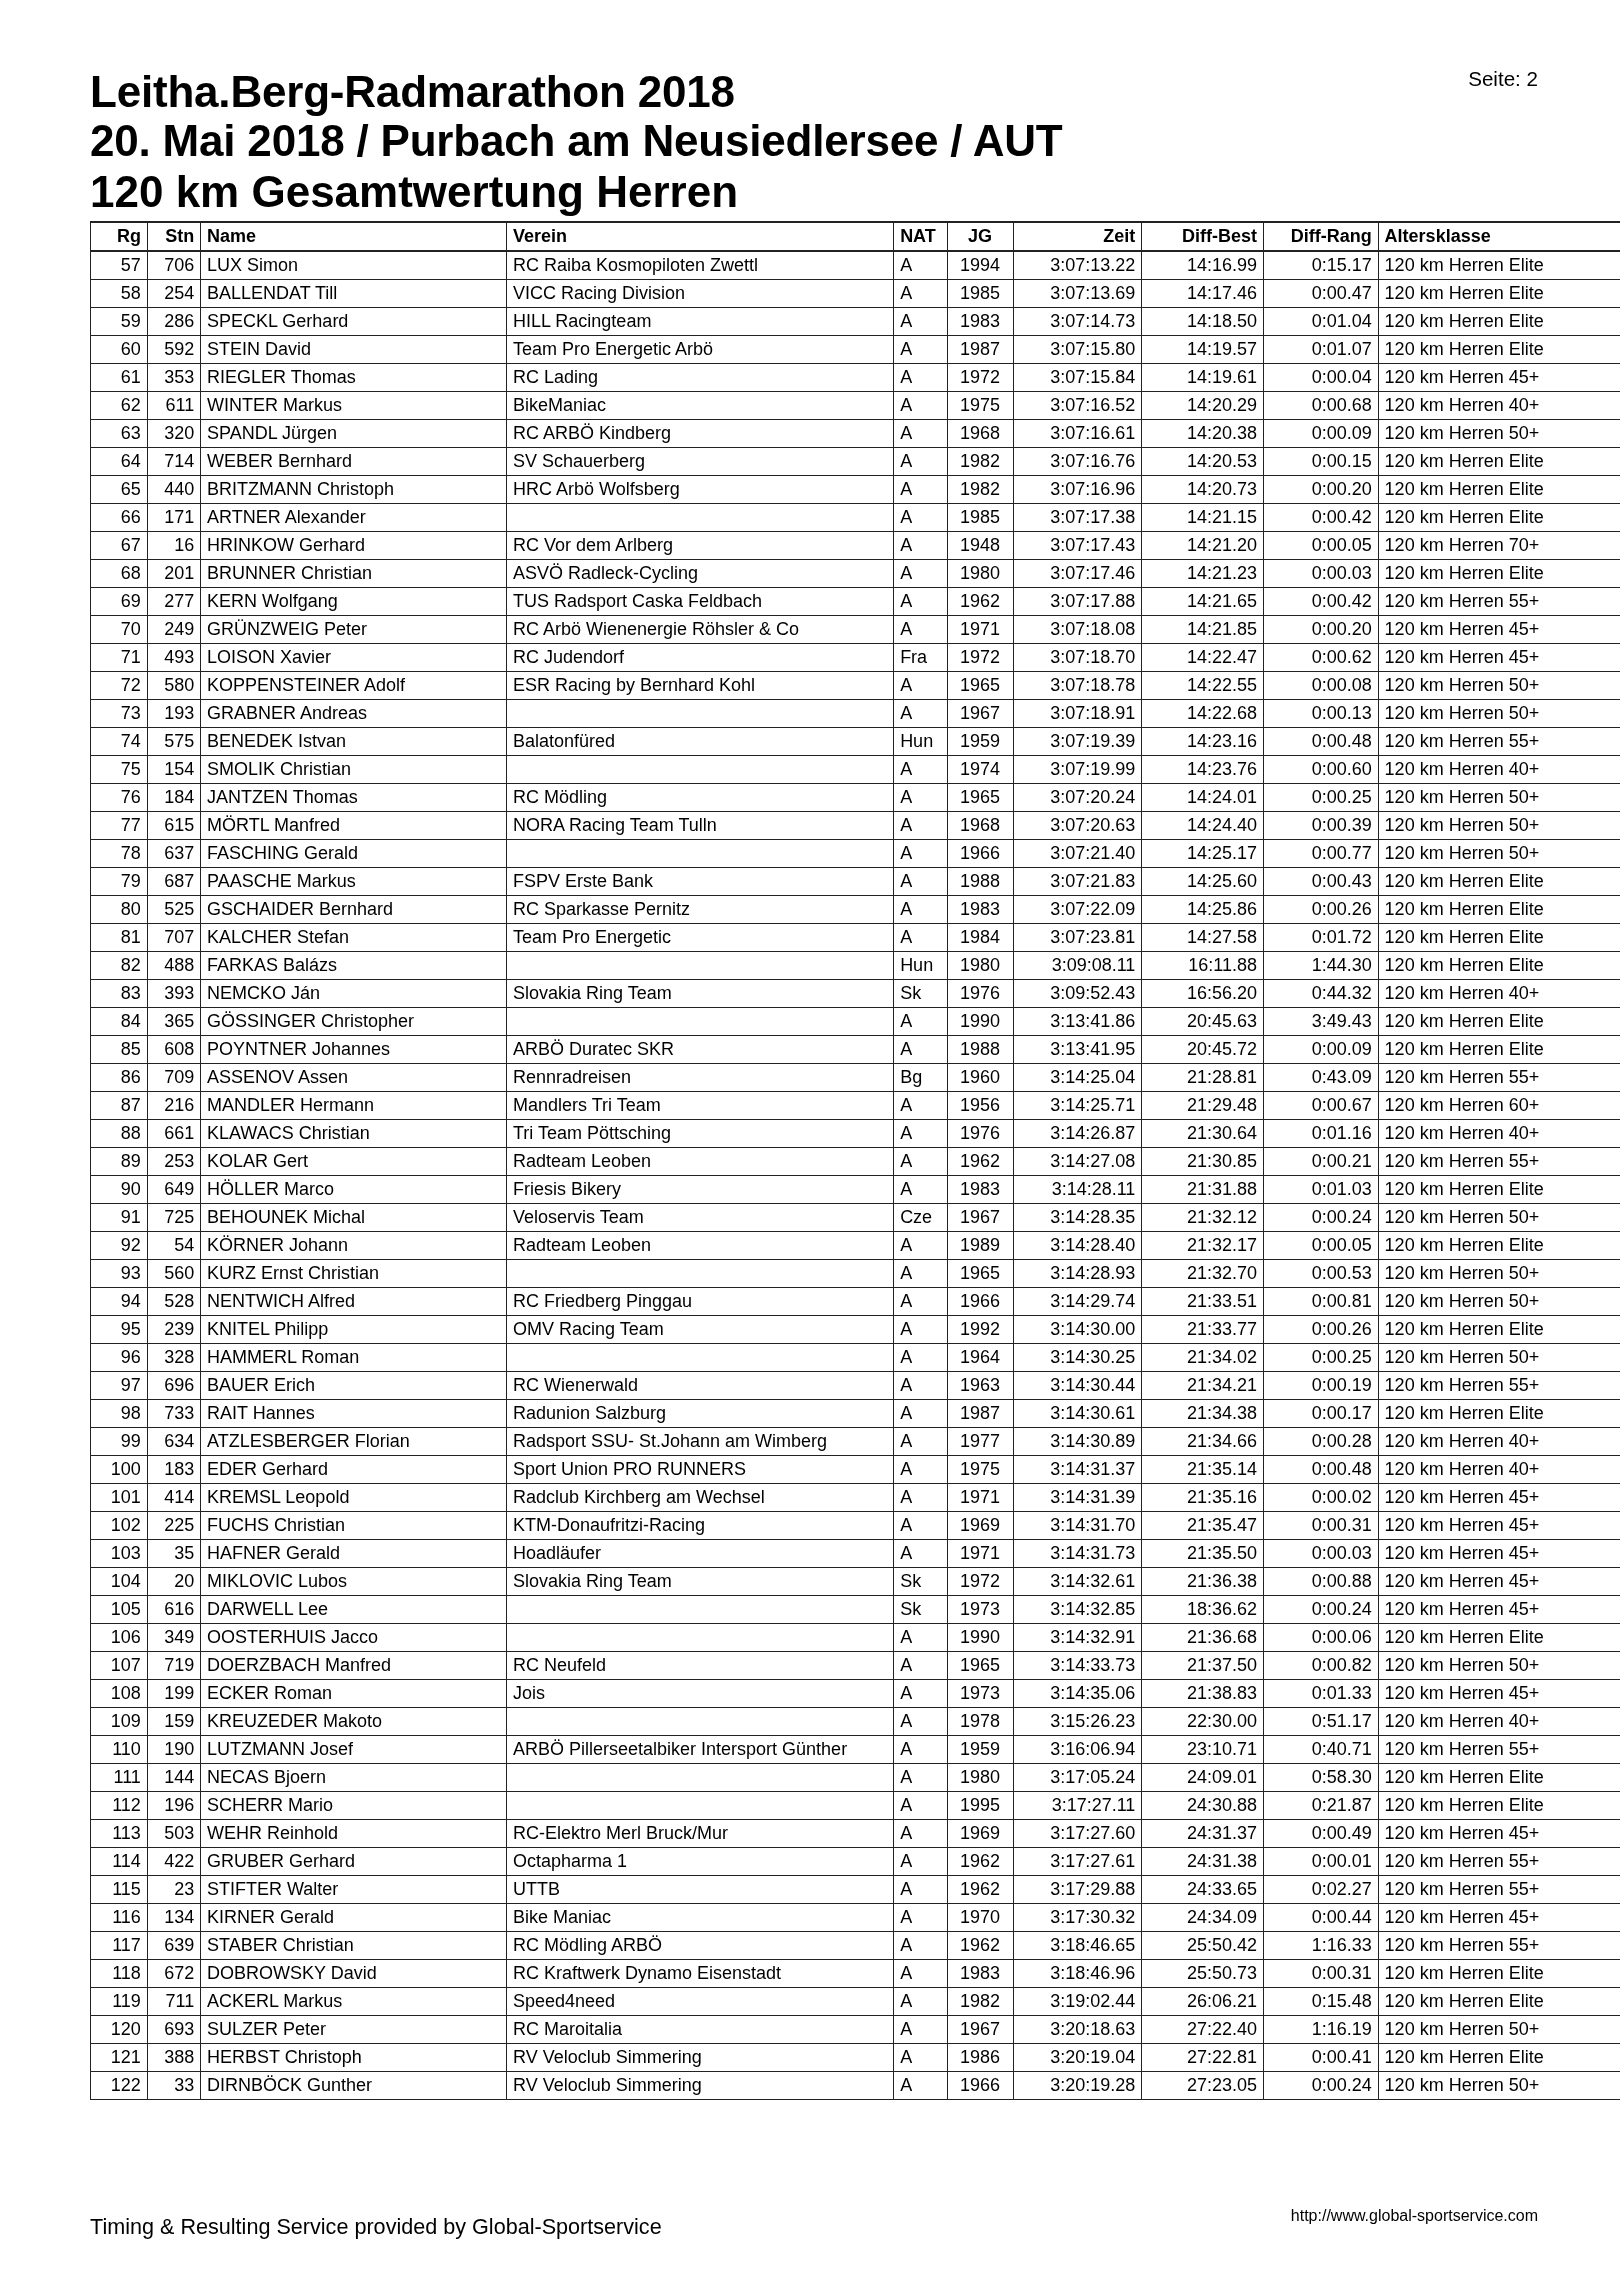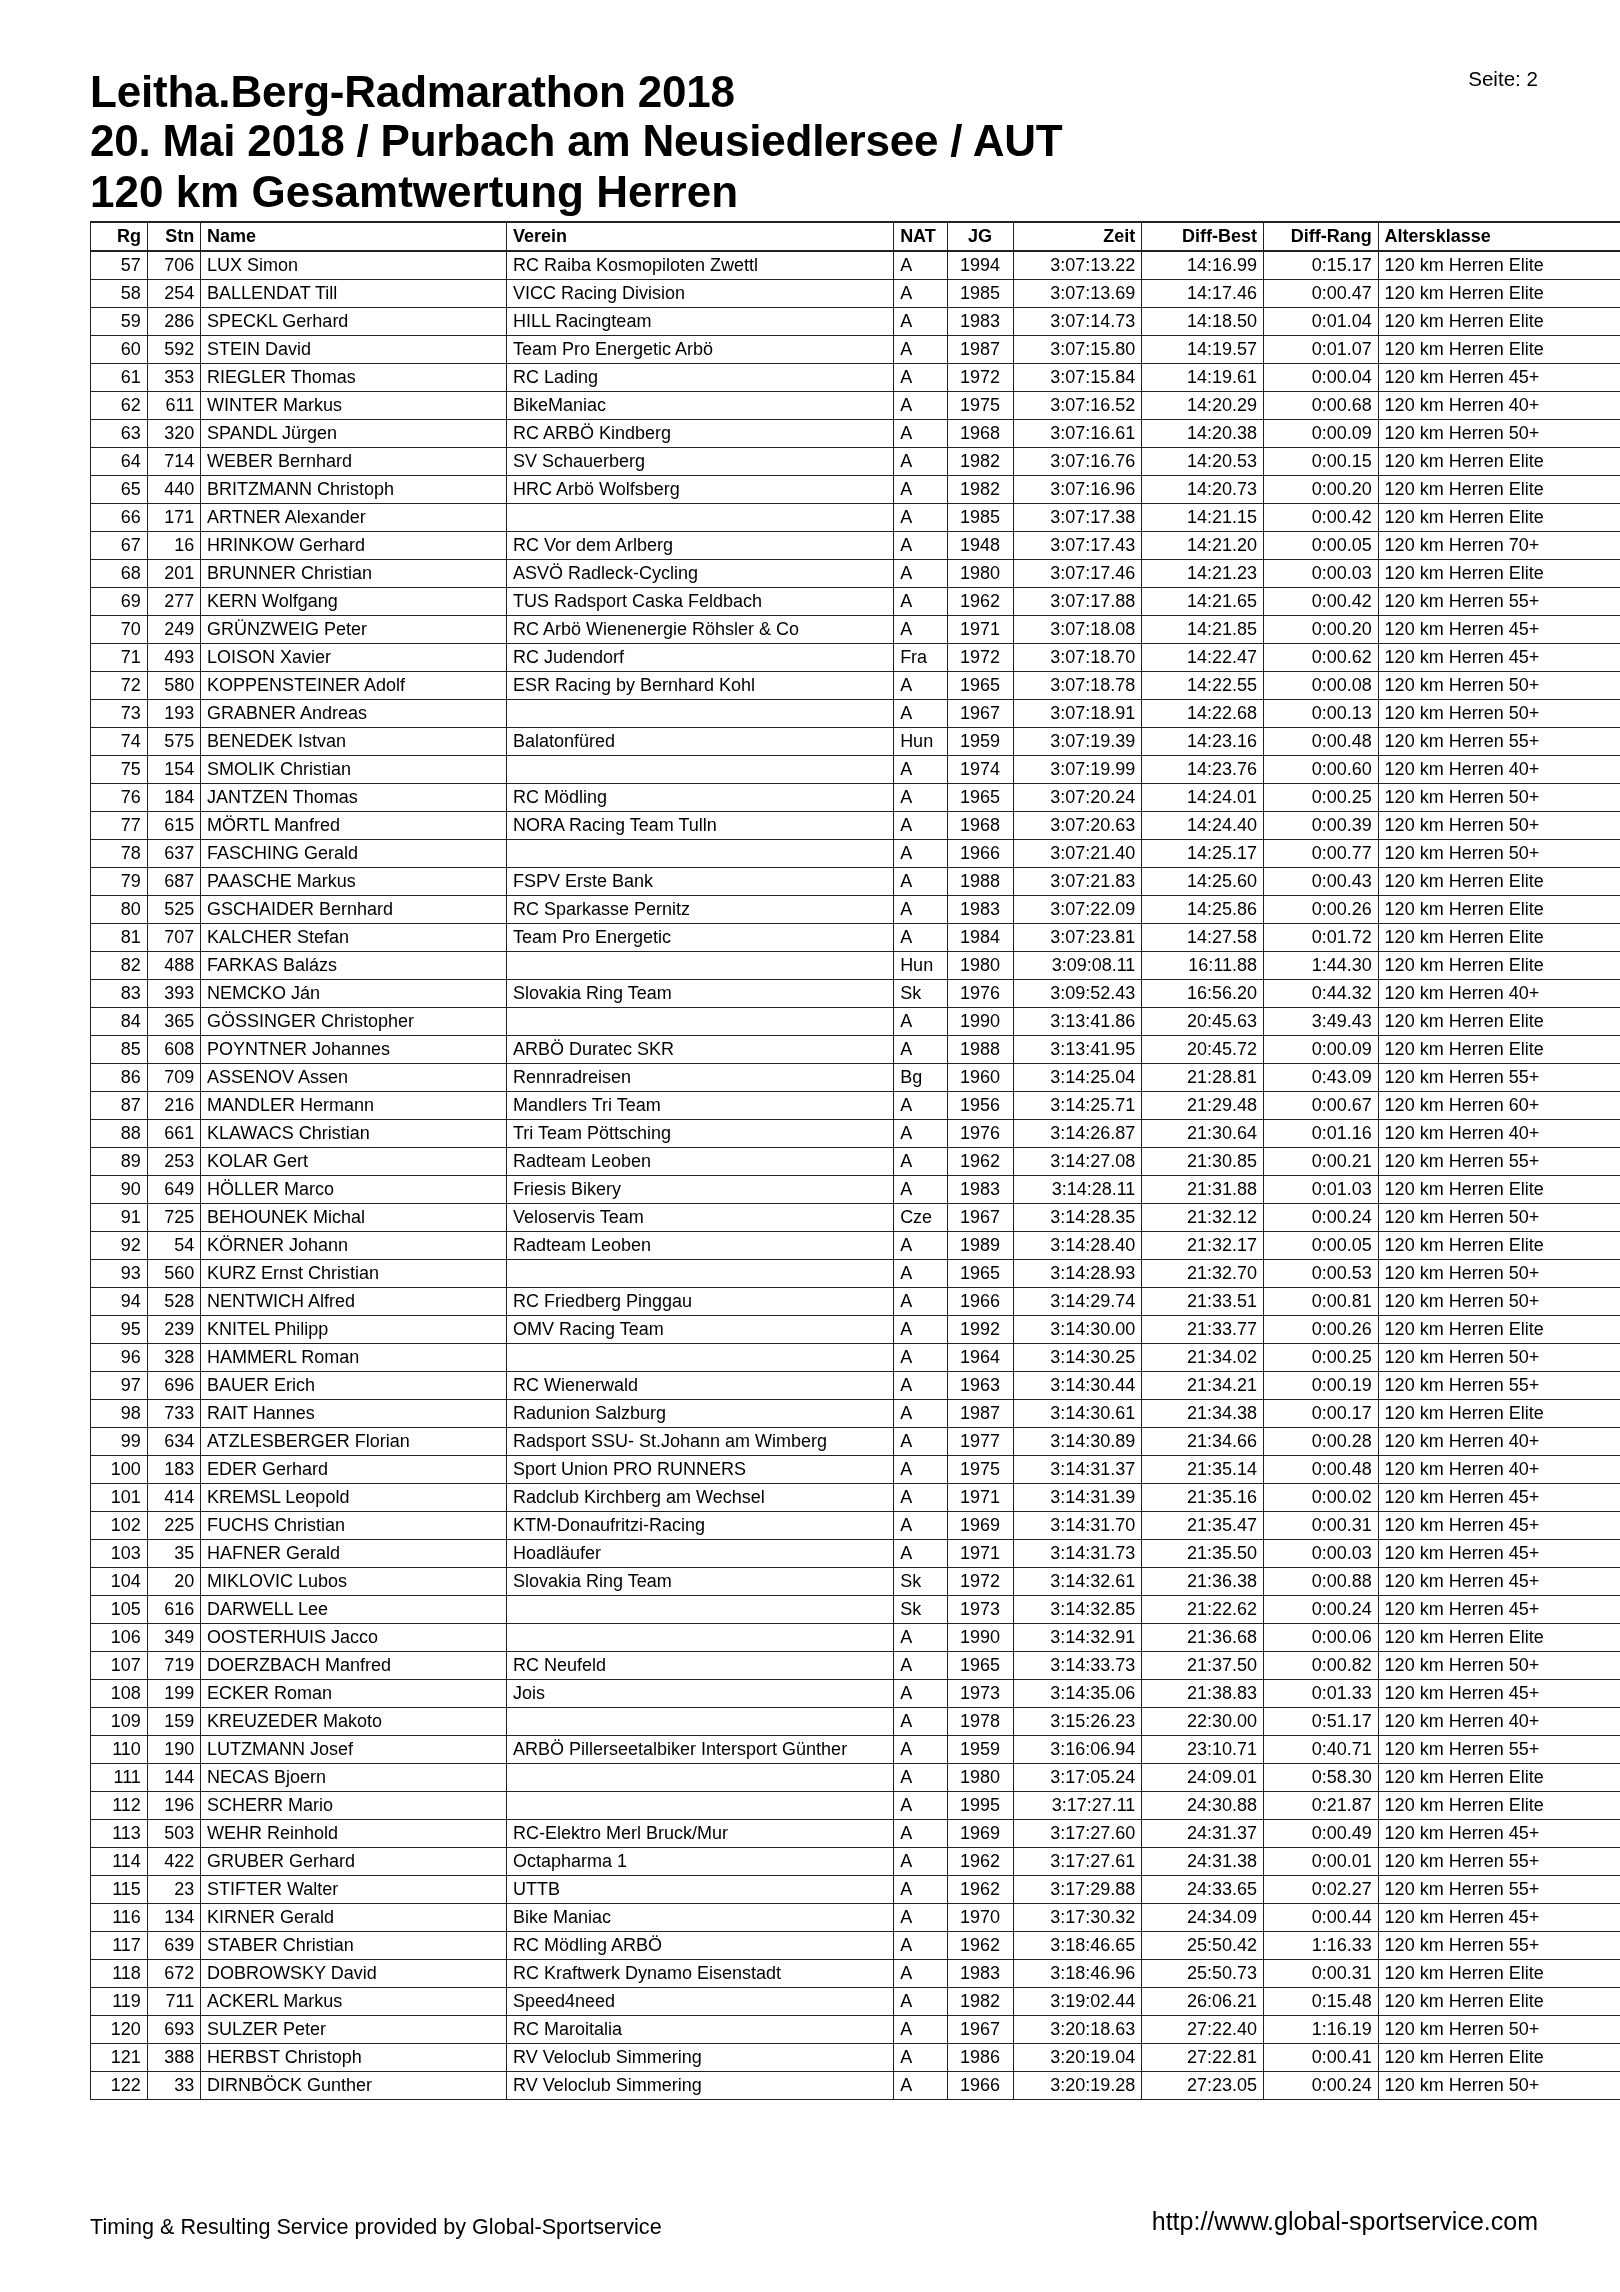--- a/index.html
+++ b/index.html
@@ -9,21 +9,21 @@
   .title2 { position: absolute; left: 90px; top: 116px; font-size: 44px; font-weight: bold; line-height: 49px; letter-spacing: -0.2px; }
   .title3 { position: absolute; left: 90px; top: 171px; font-size: 44px; font-weight: bold; line-height: 41px; }
   table.results { position: absolute; left: 90px; top: 221px; width: 1611px; border-collapse: collapse; table-layout: fixed; font-size: 18px; }
   table.results th, table.results td { border: 1.5px solid #222; padding: 0 5.9px; height: 27px; white-space: nowrap; overflow: hidden; line-height: 26.5px; }
   table.results th { font-weight: bold; height: 26.5px; border-bottom: 2.9px solid #222; }
   table.results thead tr { border-top: 2.9px solid #222; }
   .r { text-align: right; }
   .l { text-align: left; }
   .c { text-align: center; }
   .footer-left { position: absolute; left: 90px; top: 2207px; font-size: 21.6px; margin-top: 7px; }
-  .footer-right { position: absolute; right: 82px; top: 2207px; font-size: 25px; }
+  .footer-right { position: absolute; right: 82px; top: 2207px; font-size: 16px; }
 </style>
 </head>
 <body>
 
 <div class="page-num">Seite: 2</div>
 <div class="title1">Leitha.Berg-Radmarathon 2018</div>
 <div class="title2">20. Mai 2018 / Purbach am Neusiedlersee / AUT</div>
 <div class="title3">120 km Gesamtwertung Herren</div>
 
 <table class="results">
@@ -681,21 +681,21 @@
         <td class="r">12</td>
       </tr>
       <tr>
         <td class="r">105</td>
         <td class="r">616</td>
         <td class="l">DARWELL Lee</td>
         <td class="l"></td>
         <td class="l">Sk</td>
         <td class="c">1973</td>
         <td class="r">3:14:32.85</td>
-        <td class="r">21:22.62</td>
+        <td class="r">18:36.62</td>
         <td class="r">0:00.24</td>
         <td class="l">120 km Herren 45+</td>
         <td class="r">13</td>
       </tr>
       <tr>
         <td class="r">106</td>
         <td class="r">349</td>
         <td class="l">OOSTERHUIS Jacco</td>
         <td class="l"></td>
         <td class="l">A</td>

